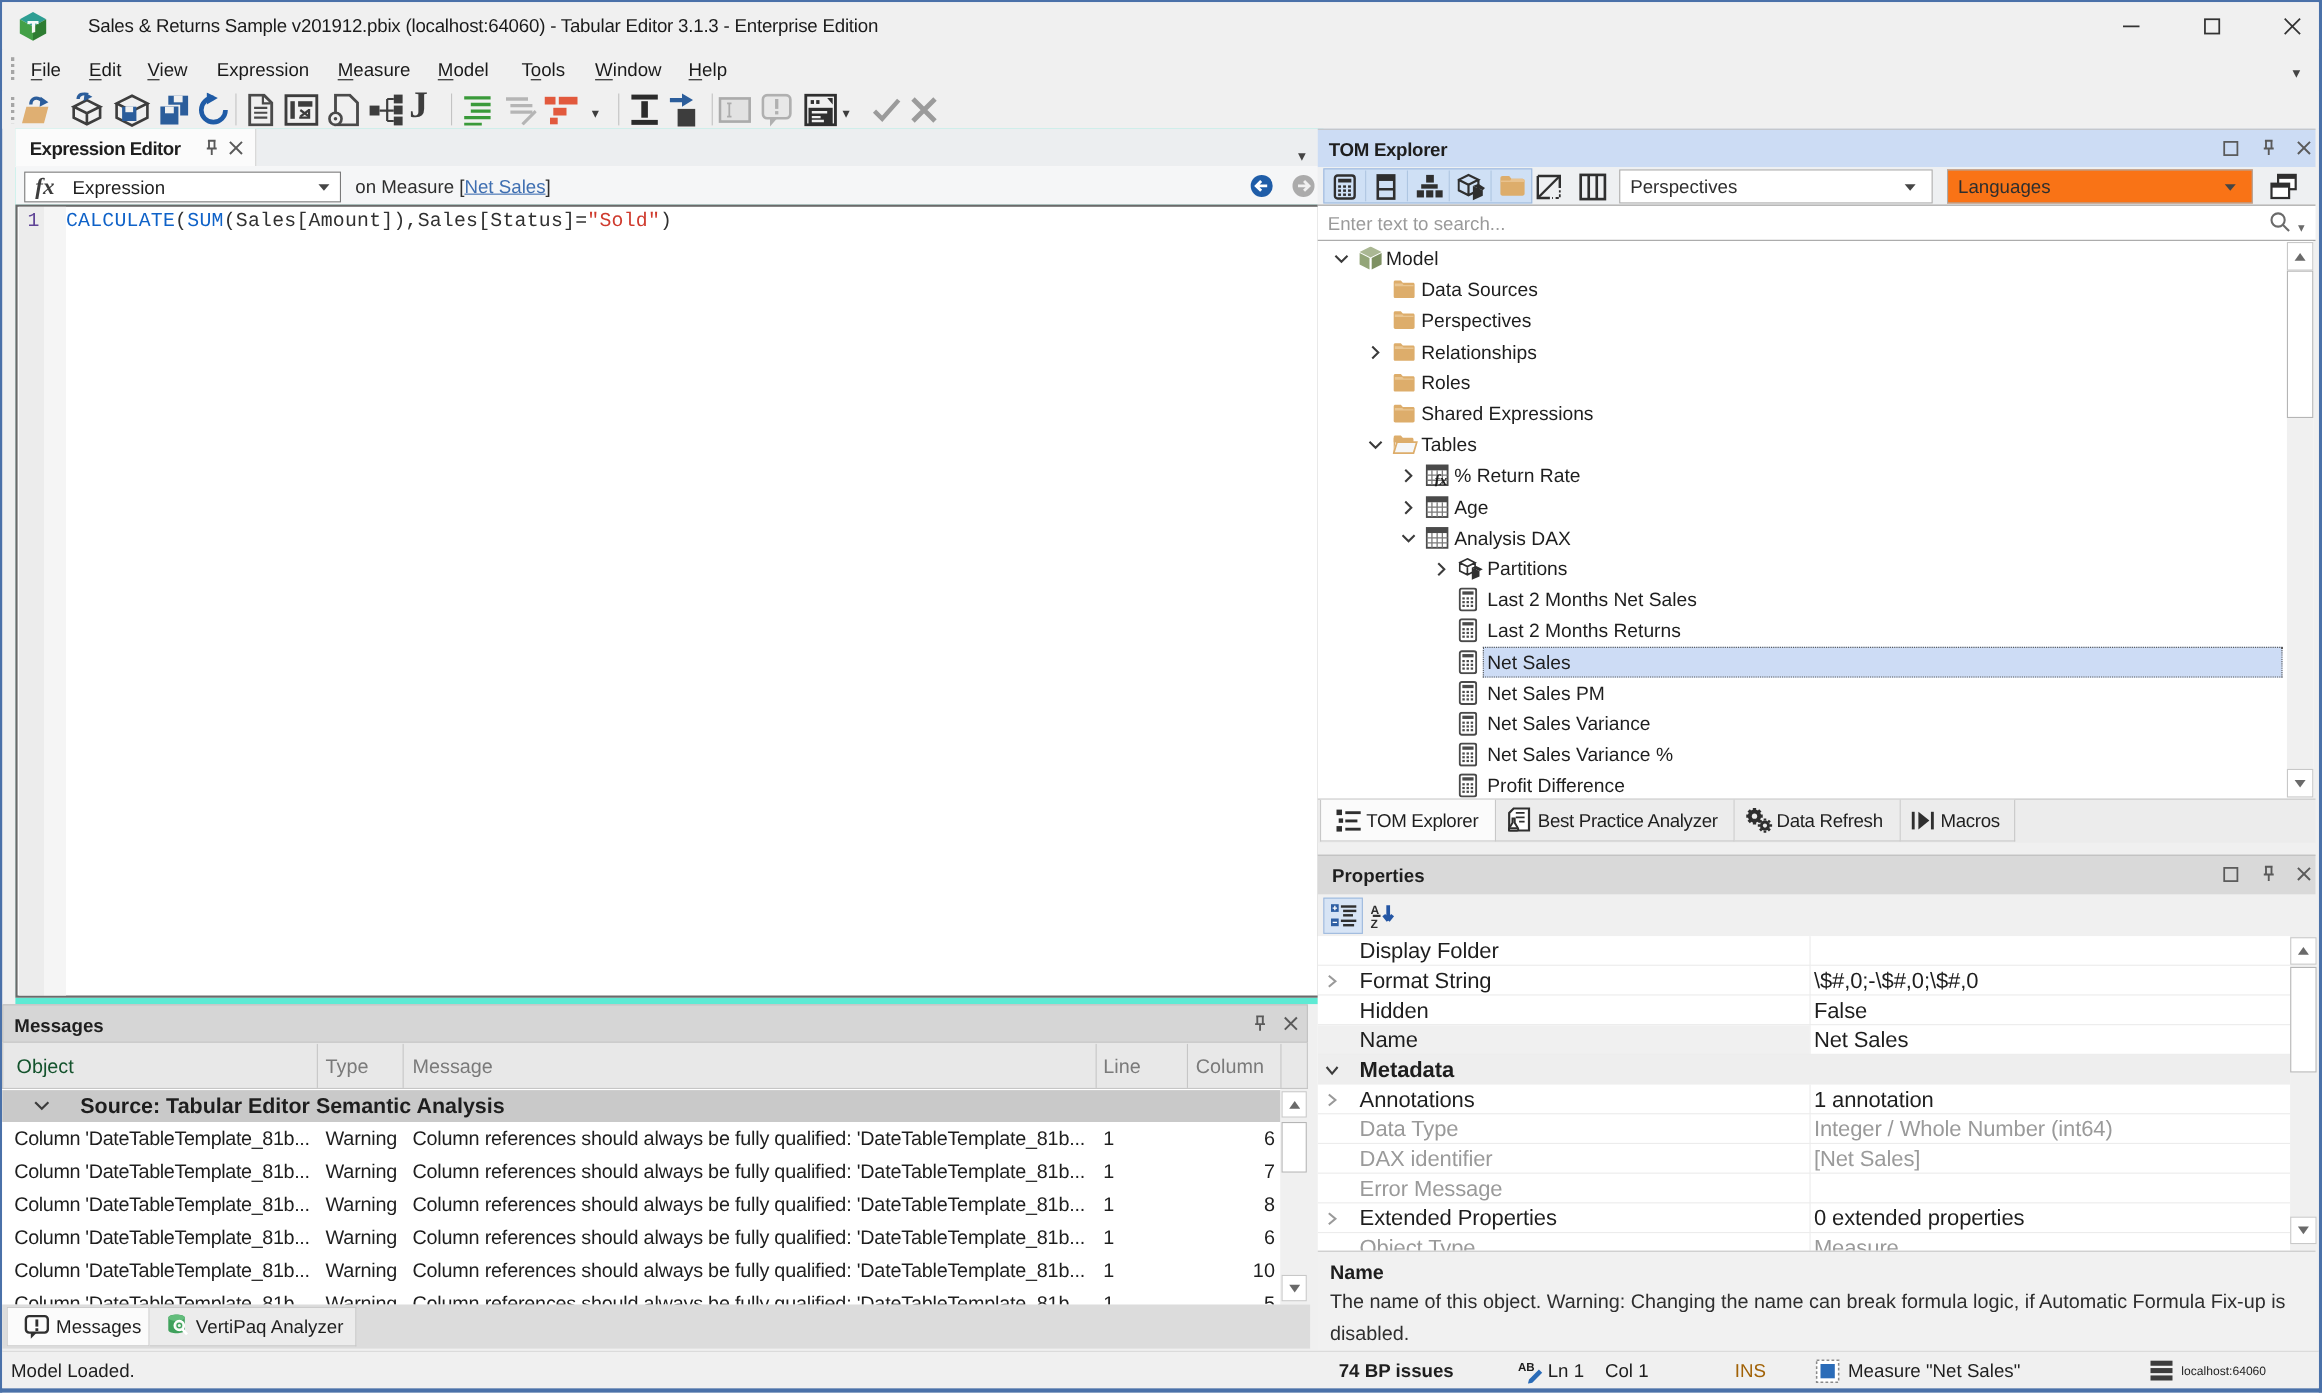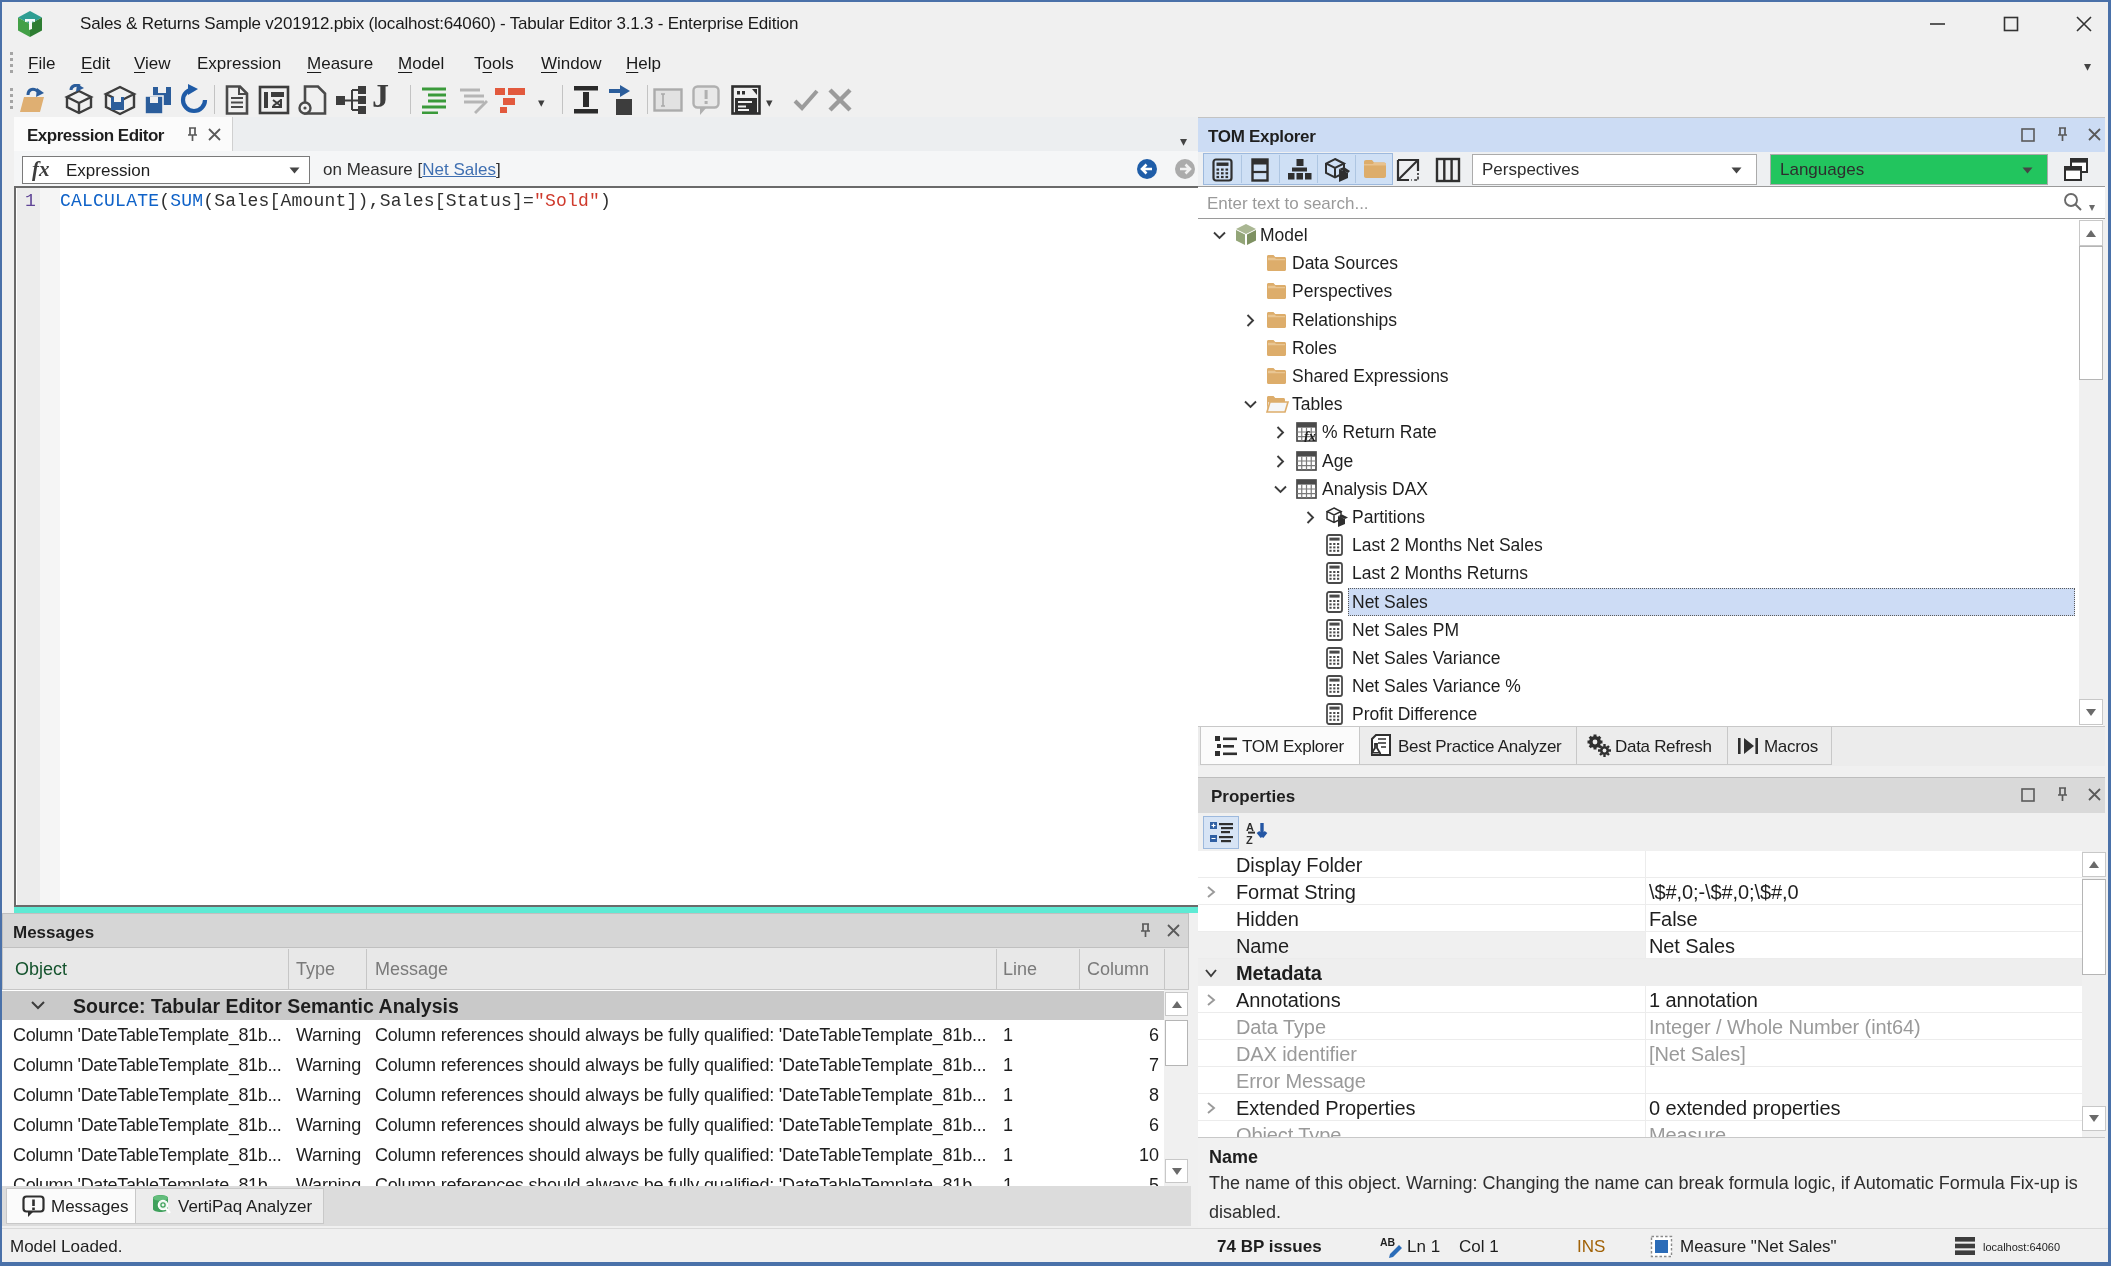--- a/index.html
+++ b/index.html
@@ -391,21 +391,21 @@
     <path d="M9.3 2 L9.3 24 M16.6 2 L16.6 24" stroke="#2f2f2f" stroke-width="2.4"></path>
   </svg>
 
   <div class="abs" style="left:274px;top:37px;width:285px;height:31px;background:#ffffff;border:1px solid #ababab;box-sizing:border-box;">
     <div class="abs" style="left:9px;top:2px;font-size:17px;color:#2e2e2e;">Perspectives</div>
     <svg class="abs" style="left:258px;top:12px;" width="11" height="7" viewBox="0 0 11 7">
           <path d="M0.5 0.5 L10.5 0.5 L5.5 6.5 Z" fill="#454545"></path>
         </svg>
   </div>
 
-  <div class="abs" style="left:572px;top:37px;width:278px;height:31px;background:#22c55e;border:1px solid #ababab;box-sizing:border-box;">
+  <div class="abs" style="left:572px;top:37px;width:278px;height:31px;background:#f97316;border:1px solid #ababab;box-sizing:border-box;">
     <div class="abs" style="left:9px;top:2px;font-size:17px;color:#2e2e2e;">Languages</div>
     <svg class="abs" style="left:251px;top:12px;" width="11" height="7" viewBox="0 0 11 7">
           <path d="M0.5 0.5 L10.5 0.5 L5.5 6.5 Z" fill="#454545"></path>
         </svg>
   </div>
 
   <svg class="abs" style="left:865px;top:40px;" width="26" height="26" viewBox="0 0 26 26">
     <rect x="8" y="2" width="16" height="13" fill="#fff" stroke="#2f2f2f" stroke-width="2"></rect>
     <rect x="8" y="2" width="16" height="3.6" fill="#2f2f2f"></rect>
     <rect x="2" y="10" width="16" height="13" fill="#fff" stroke="#2f2f2f" stroke-width="2"></rect>

